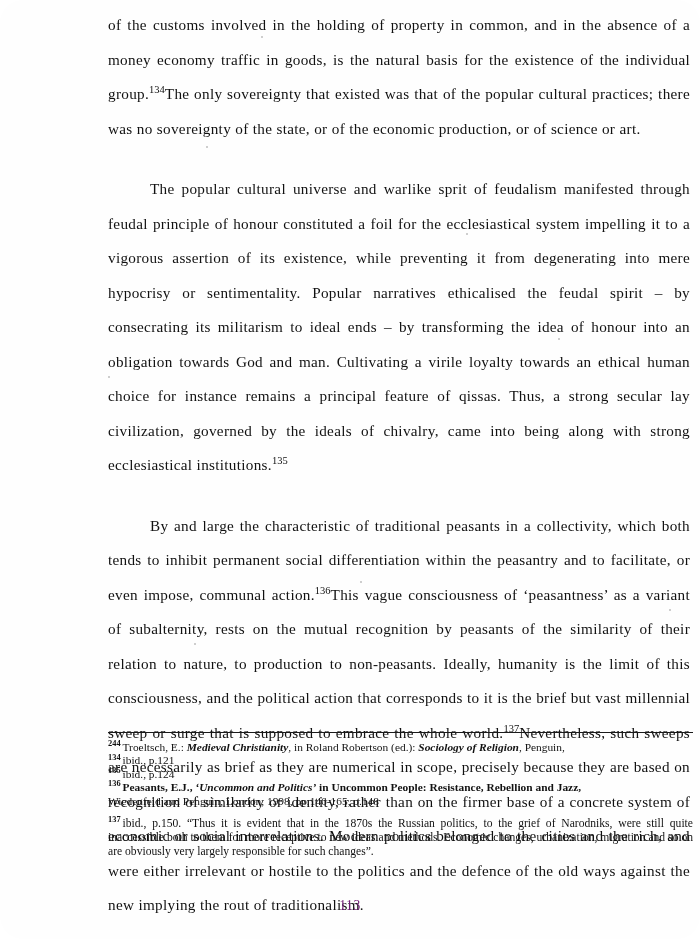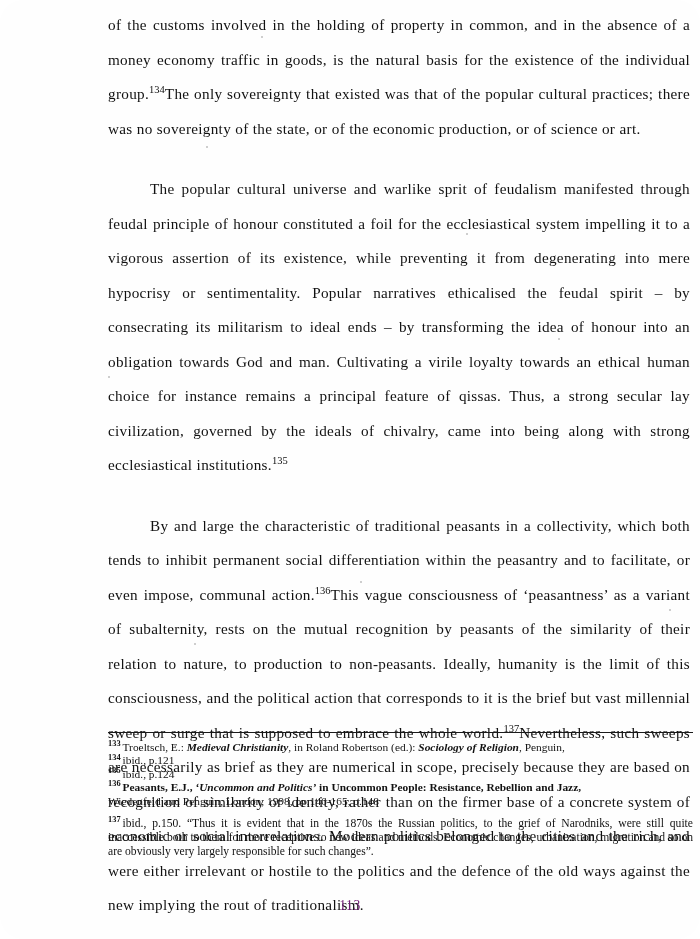--- a/index.html
+++ b/index.html
@@ -133,21 +133,21 @@
     <p class="body-par indent">By and large the characteristic of traditional peasants in a collectivity, which both tends to inhibit permanent social differentiation within the peasantry and to facilitate, or even impose, communal action.<sup class="fn-ref">136</sup>This vague consciousness of ‘peasantness’ as a variant of subalternity, rests on the mutual recognition by peasants of the similarity of their relation to nature, to production to non-peasants. Ideally, humanity is the limit of this consciousness, and the political action that corresponds to it is the brief but vast millennial sweep or surge that is supposed to embrace the whole world.<sup class="fn-ref">137</sup>Nevertheless, such sweeps are necessarily as brief as they are numerical in scope, precisely because they are based on recognition of similarity or identity, rather than on the firmer base of a concrete system of economic or social interrelations. Modern politics belonged to the cities and the rich, and were either irrelevant or hostile to the politics and the defence of the old ways against the new implying the rout of traditionalism.</p>
 
   </div>
 
   <div class="footnote-zone">
     <hr class="footnote-rule">
 
     <div class="fn-block group-a">
 
       <span class="fn-line">
-        <span class="fn-num">133</span><span>Troeltsch, E.: </span><span class="fn-italic-bold">Medieval Christianity</span><span>, in Roland Robertson (ed.): </span><span class="fn-italic-bold">Sociology of Religion</span><span>, Penguin,</span>
+        <span class="fn-num">244</span><span>Troeltsch, E.: </span><span class="fn-italic-bold">Medieval Christianity</span><span>, in Roland Robertson (ed.): </span><span class="fn-italic-bold">Sociology of Religion</span><span>, Penguin,</span>
       </span>
 
       <span class="fn-line">
         <span class="fn-num">134</span><span>ibid., p.121</span>
       </span>
 
       <span class="fn-line">
         <span class="fn-num">135</span><span>ibid., p.124</span>
       </span>
 

